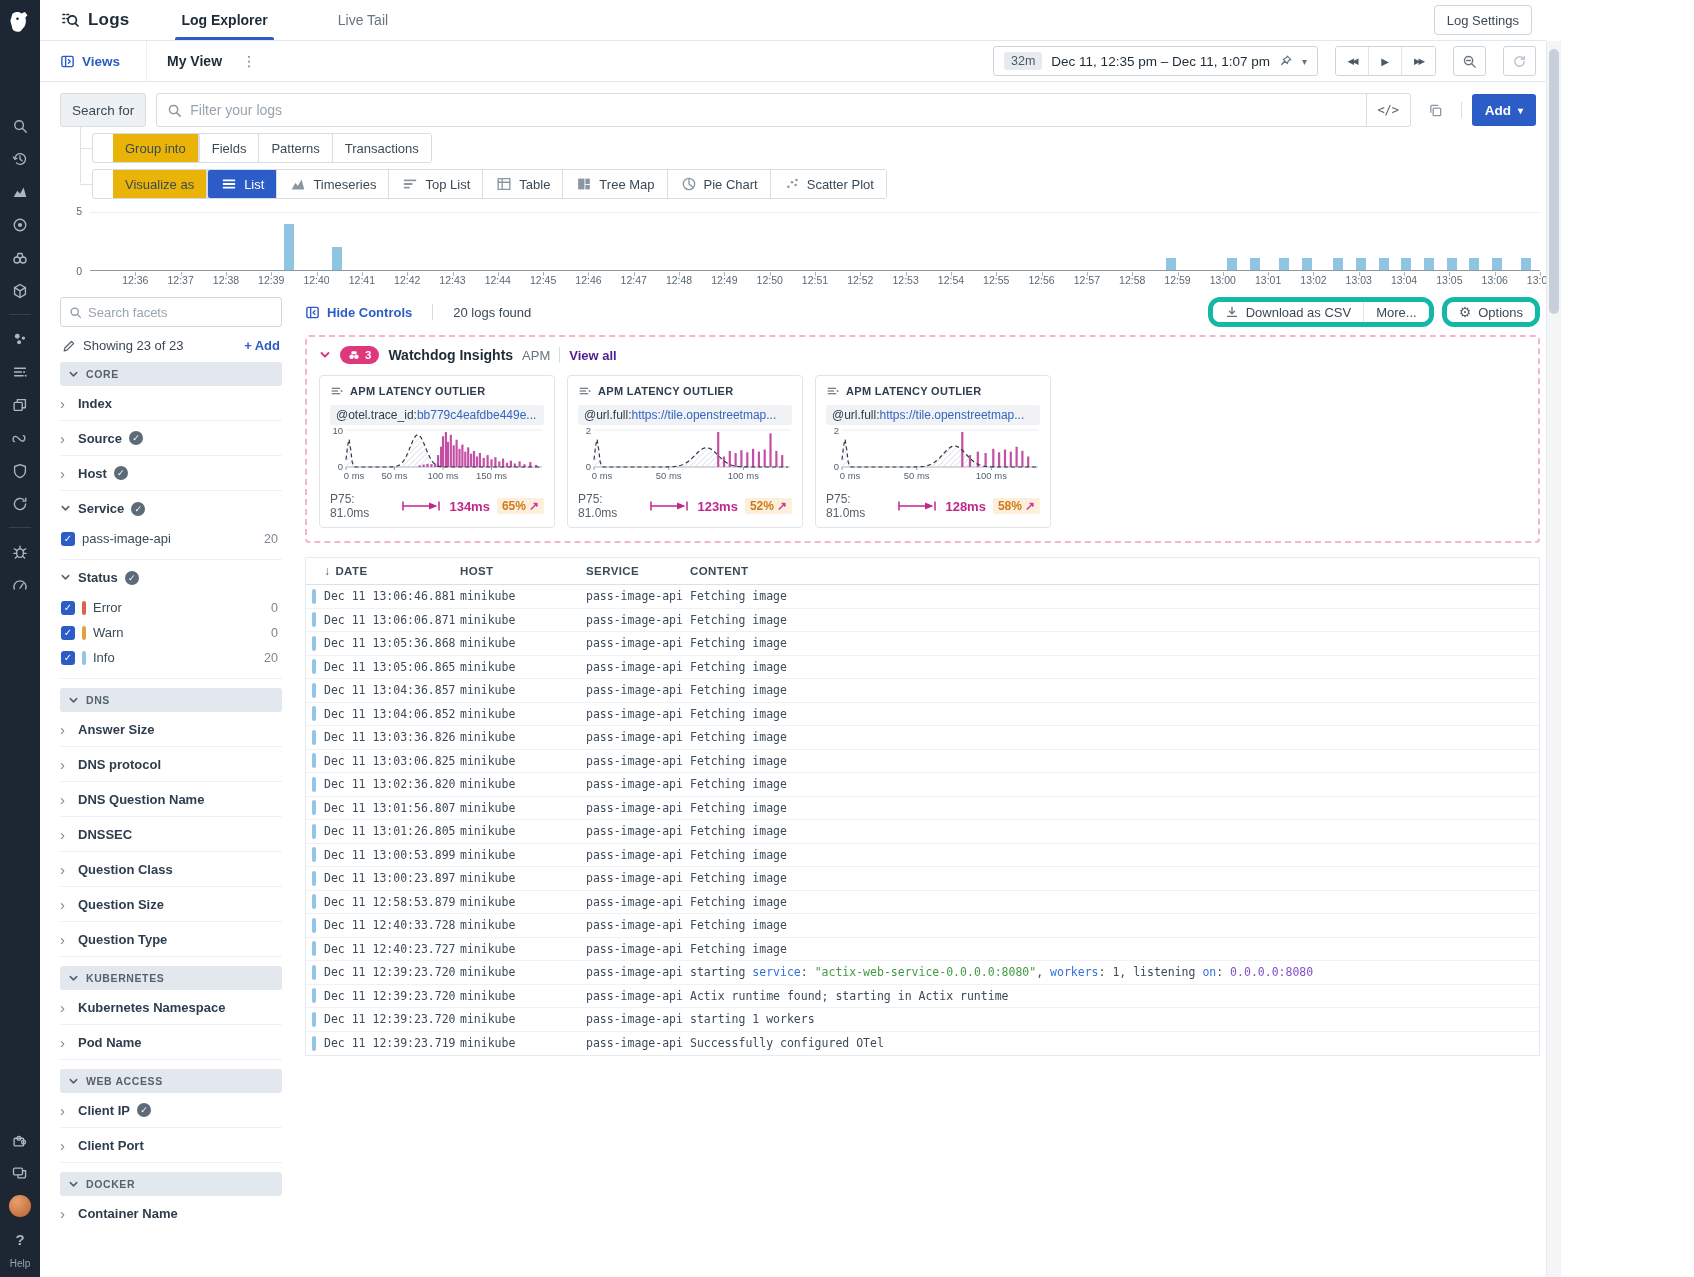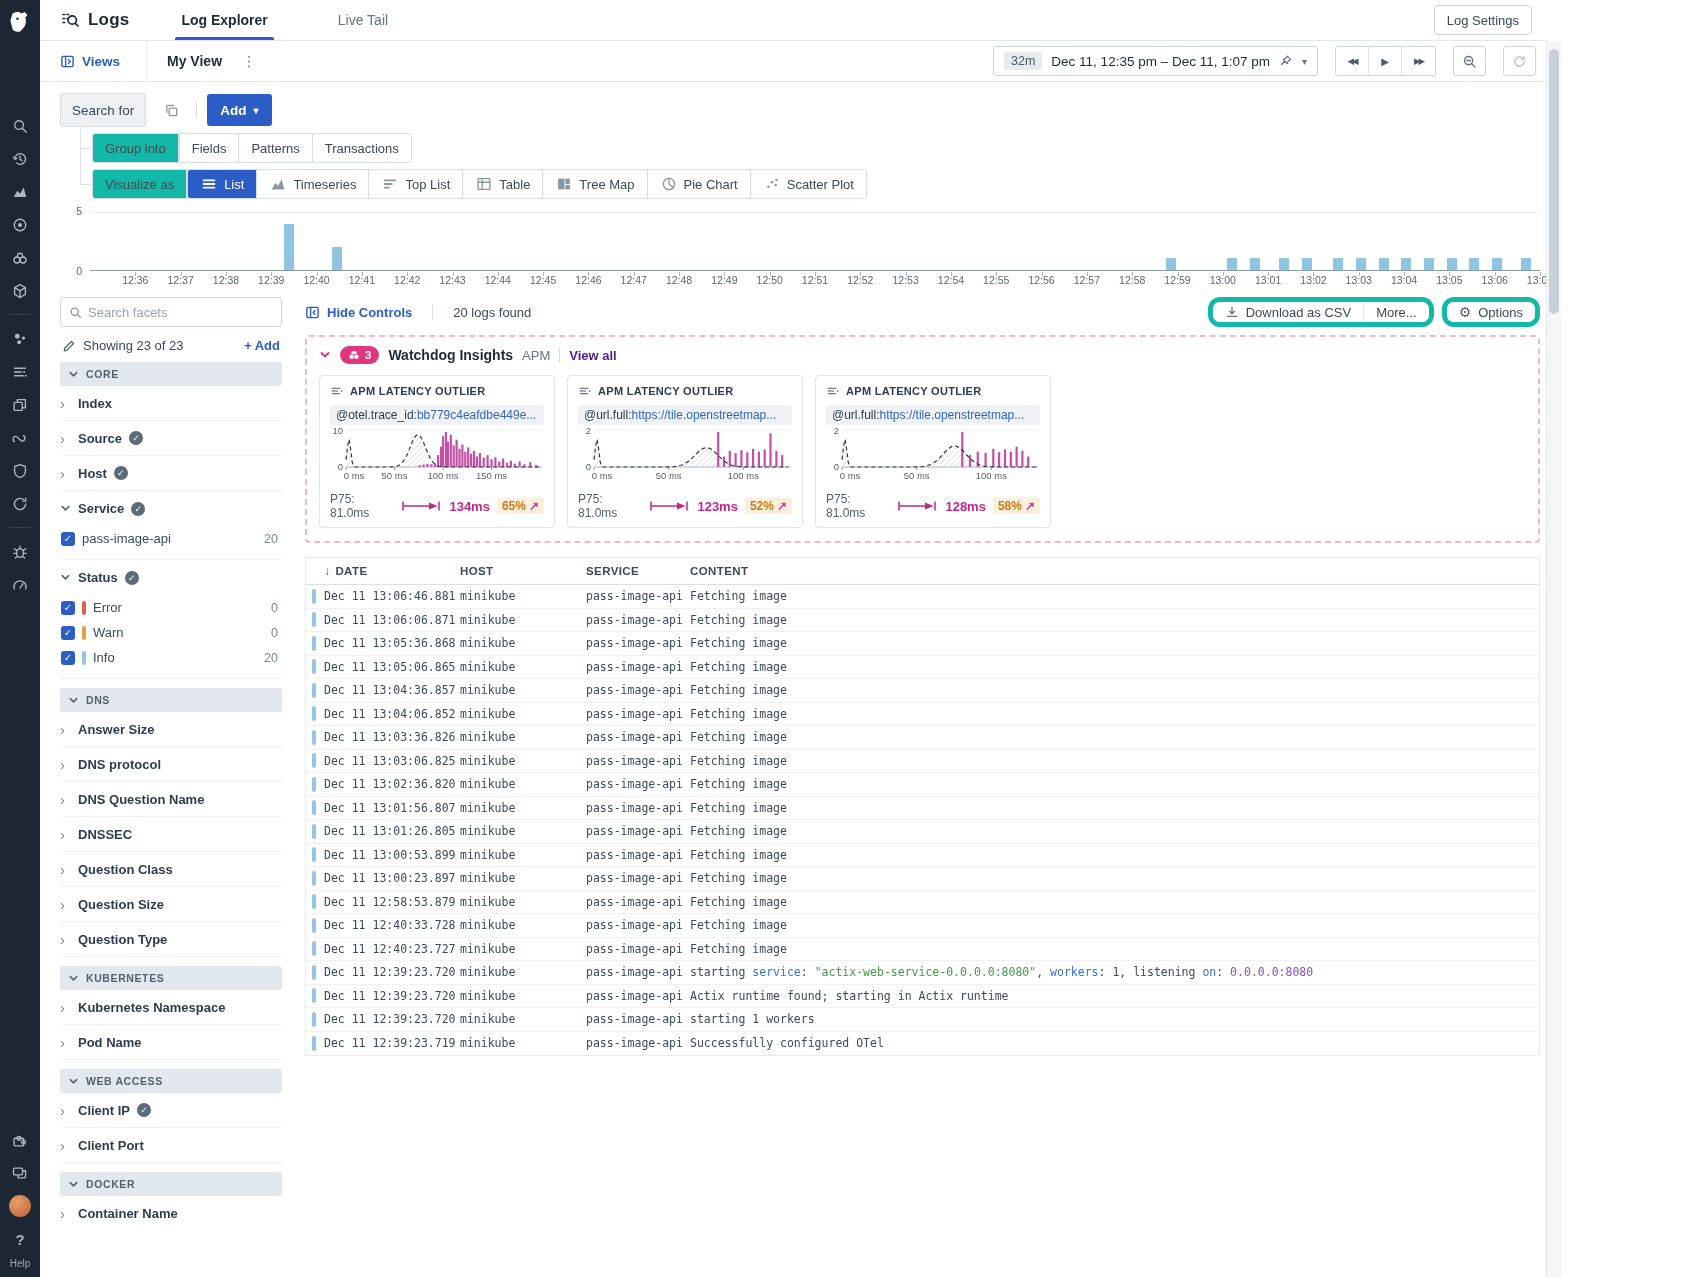--- a/index.html
+++ b/index.html
@@ -60,21 +60,21 @@
   .add-btn { background:#2c5cc5; color:#fff; border:none; border-radius:3px; height:32px; padding:0 13px; font-size:13.5px; font-weight:bold; display:flex; align-items:center; gap:7px; cursor:pointer; }
   .add-btn .caret { color:#fff; }
 
   .subrows { position:relative; padding-left:52px; }
   .subrows::before { content:""; position:absolute; left:40px; top:-6px; height:56px; border-left:1px solid #dbe2e8; }
   .segrow { position:relative; display:flex; align-items:center; margin-bottom:6px; }
   .segrow::before { content:""; position:absolute; left:-12px; top:50%; width:12px; border-top:1px solid #dbe2e8; }
   .segbox { display:flex; border:1px solid #d6dde3; border-radius:3px; overflow:hidden; background:#fff; }
   .seg { display:flex; align-items:center; gap:6px; height:28px; padding:0 12px; font-size:13px; color:#3a4a57; border-right:1px solid #d6dde3; cursor:pointer; background:#fff; white-space:nowrap; }
   .seg:last-child { border-right:none; }
-  .seg.lbl { background:#14b8a6; cursor:default; }
+  .seg.lbl { background:#eab308; cursor:default;margin-left:20px; }
   .seg.active { background:#2c5cc5; color:#fff; }
   .seg .vicon { color:#8a97a3; display:flex; }
   .seg.active .vicon { color:#fff; }
 
   
   .timeline { position:relative; height:82px; margin:4px 6px 0 0; }
   .tl-ylabel { position:absolute; left:22px; width:20px; text-align:right; font-size:10.5px; color:#5a6874; }
   .tl-plot { position:absolute; left:50px; right:0; top:7px; bottom:16px; border-bottom:1.5px solid #8b98a5; }
   .tl-grid { position:absolute; left:0; right:0; top:0; border-top:1px solid #edf0f3; }
   .tl-bar { position:absolute; bottom:0; width:10px; background:#8fc5e1; }
@@ -337,20 +337,30 @@
         <svg viewBox="0 0 16 16" width="15" height="15" fill="none" stroke="currentColor" stroke-width="1.5" stroke-linecap="round" stroke-linejoin="round">
             <path d="M13 8a5 5 0 1 1-1.5-3.6"></path>
             <path d="M13 2.6v3h-3"></path>
           </svg>
       </span>
     </div>
   </div>
 
   <div class="querybar">
     <div class="label-chip">Search for</div>
+    <div class="searchwrap">
+      <span class="mag">
+        <svg viewBox="0 0 16 16" width="15" height="15" fill="none" stroke="currentColor" stroke-width="1.6" stroke-linecap="round">
+            <circle cx="7" cy="7" r="4.4"></circle>
+            <path d="M10.3 10.3 14 14"></path>
+          </svg>
+      </span>
+      <input placeholder="Filter your logs" style="">
+      <span class="code-btn">&lt;/&gt;</span>
+    </div>
     <span class="icon-btn">
       <svg viewBox="0 0 16 16" width="15" height="15" fill="none" stroke="currentColor" stroke-width="1.4">
           <rect x="5.5" y="5.5" width="8" height="8" rx="1"></rect>
           <path d="M3 10.5V3.5A1 1 0 0 1 4 2.5h7"></path>
         </svg>
     </span>
     <span class="vdiv"></span>
     <button class="add-btn">
       <span>Add</span>
         <span class="caret">▾</span>

